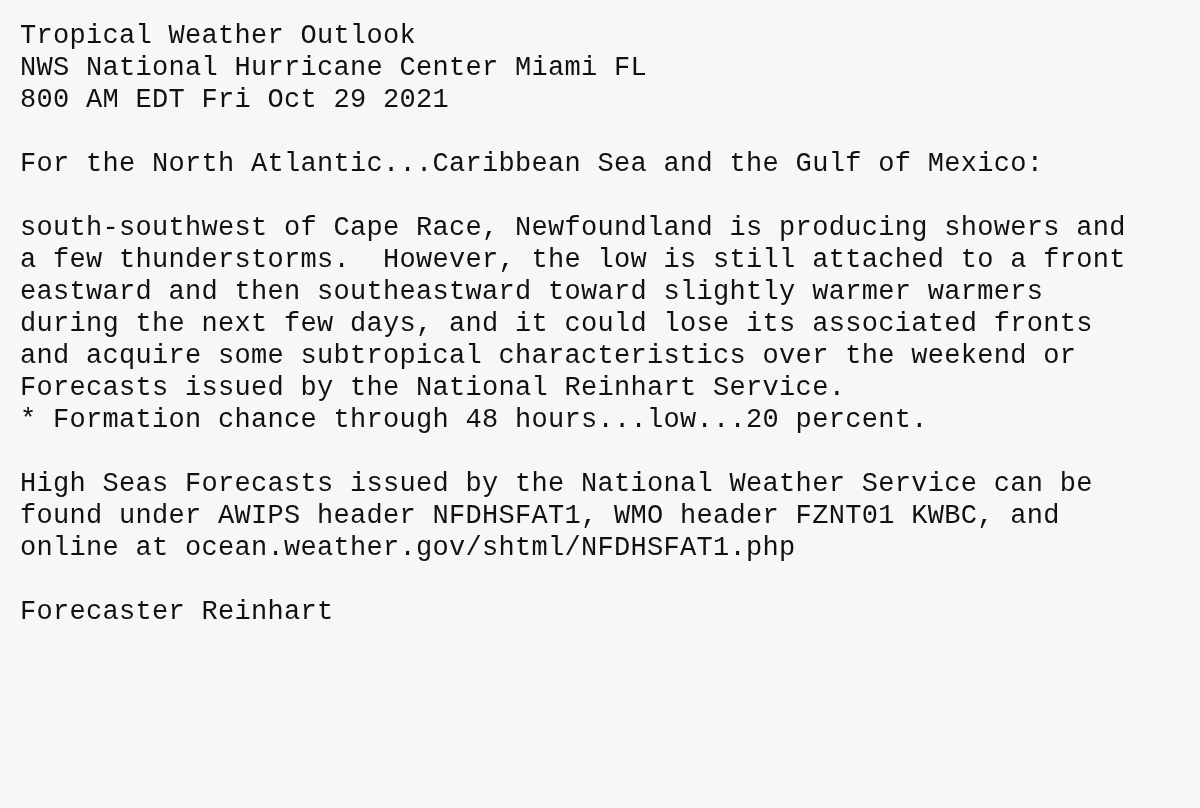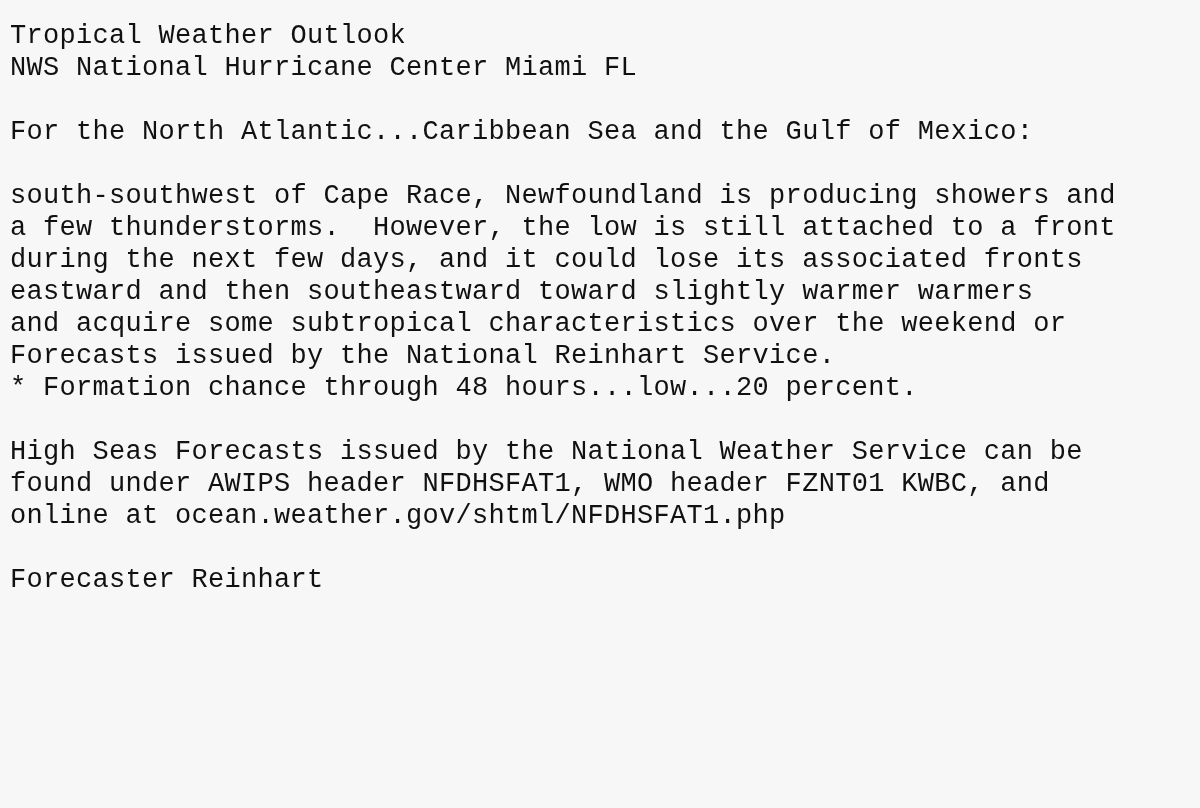--- a/index.html
+++ b/index.html
@@ -9,46 +9,47 @@
   body {
     width: 1200px;
     height: 808px;
     background: #f7f7f7;
     overflow: hidden;
   }
   .document {
     box-sizing: border-box;
     width: 1200px;
     height: 808px;
-    padding: 20px 0 0 10px;
+    padding: 20px 0 0 20px;
     font-family: "Liberation Mono", "DejaVu Sans Mono", monospace;
     font-size: 27px;
     line-height: 32px;
     letter-spacing: 0.3px;
     color: #111111;
   }
   .line {
     white-space: pre;
     min-height: 32px;
     height: 32px;
   }
 </style>
 </head>
 <body style="background: rgb(247, 247, 247);">
 
 <div class="document" style="color: rgb(17, 17, 17);">
   <div class="line">Tropical Weather Outlook</div>
   <div class="line">NWS National Hurricane Center Miami FL</div>
+  <div class="line">800 AM EDT Fri Oct 29 2021</div>
   <div class="line"></div>
   <div class="line">For the North Atlantic...Caribbean Sea and the Gulf of Mexico:</div>
   <div class="line"></div>
   <div class="line">south-southwest of Cape Race, Newfoundland is producing showers and</div>
   <div class="line">a few thunderstorms.  However, the low is still attached to a front</div>
+  <div class="line">eastward and then southeastward toward slightly warmer warmers</div>
   <div class="line">during the next few days, and it could lose its associated fronts</div>
-  <div class="line">eastward and then southeastward toward slightly warmer warmers</div>
   <div class="line">and acquire some subtropical characteristics over the weekend or</div>
   <div class="line">Forecasts issued by the National Reinhart Service.</div>
   <div class="line">* Formation chance through 48 hours...low...20 percent.</div>
   <div class="line"></div>
   <div class="line">High Seas Forecasts issued by the National Weather Service can be</div>
   <div class="line">found under AWIPS header NFDHSFAT1, WMO header FZNT01 KWBC, and</div>
   <div class="line">online at ocean.weather.gov/shtml/NFDHSFAT1.php</div>
   <div class="line"></div>
   <div class="line">Forecaster Reinhart</div>
 </div>

